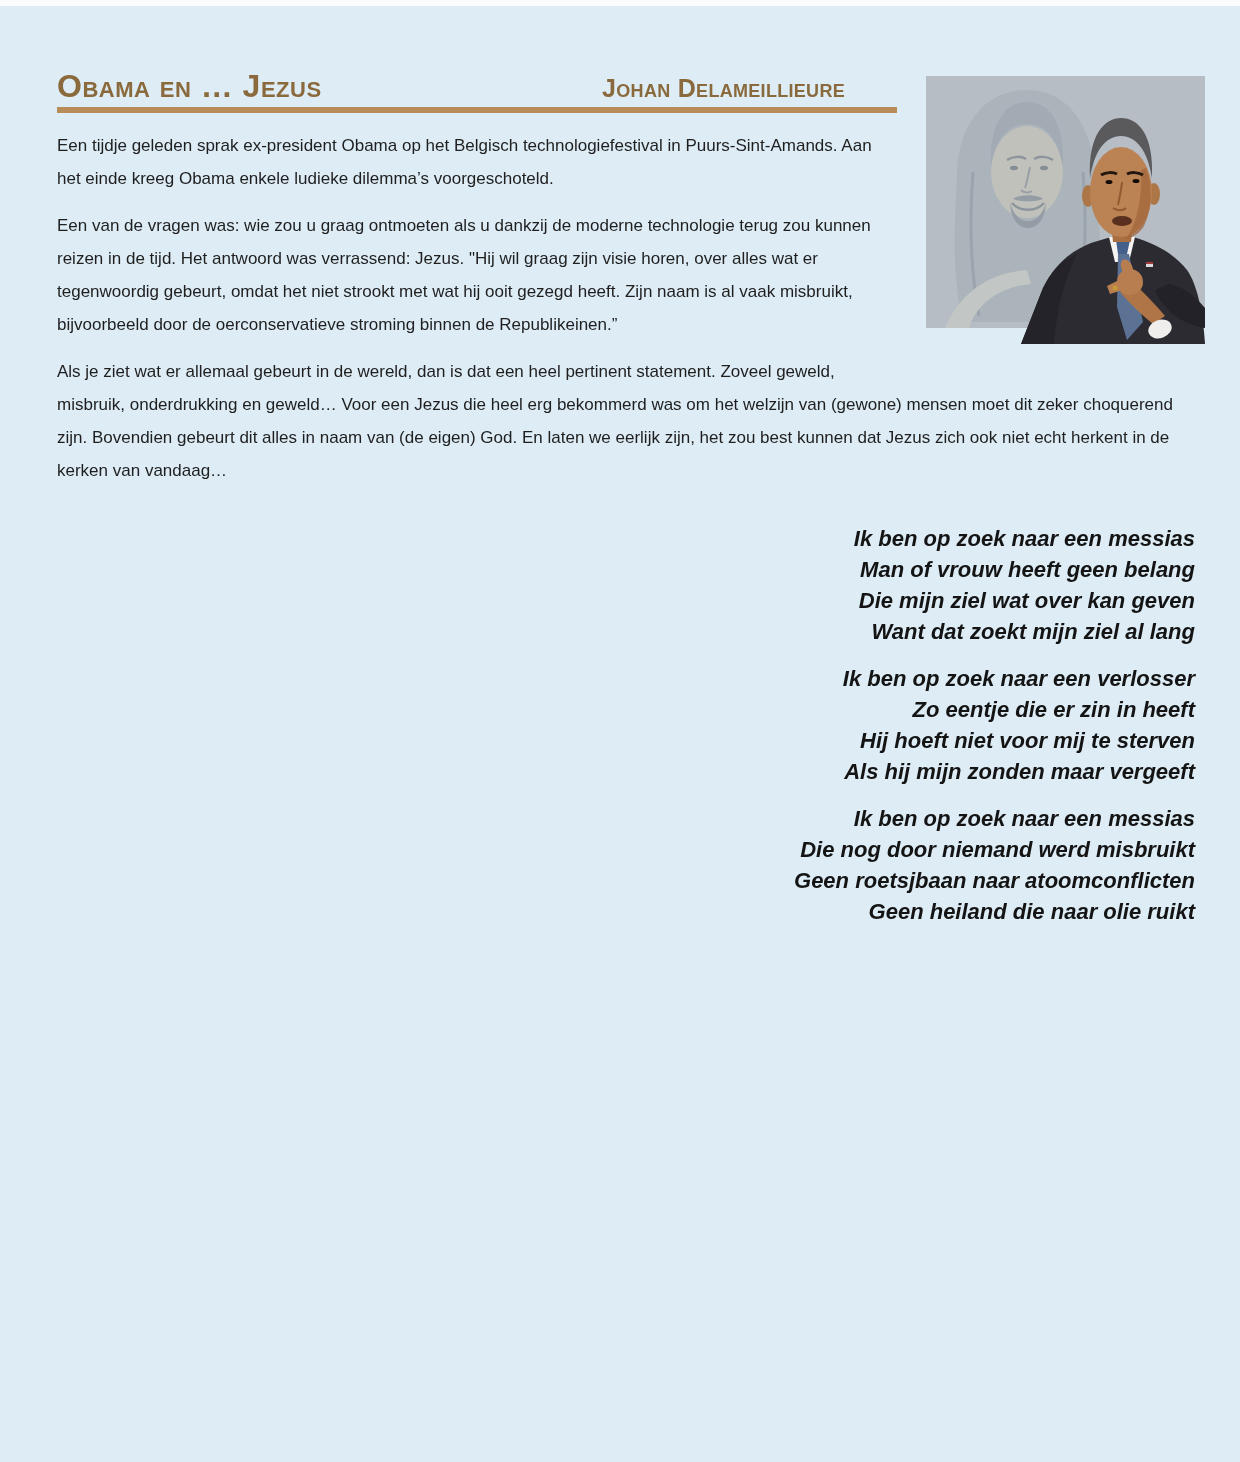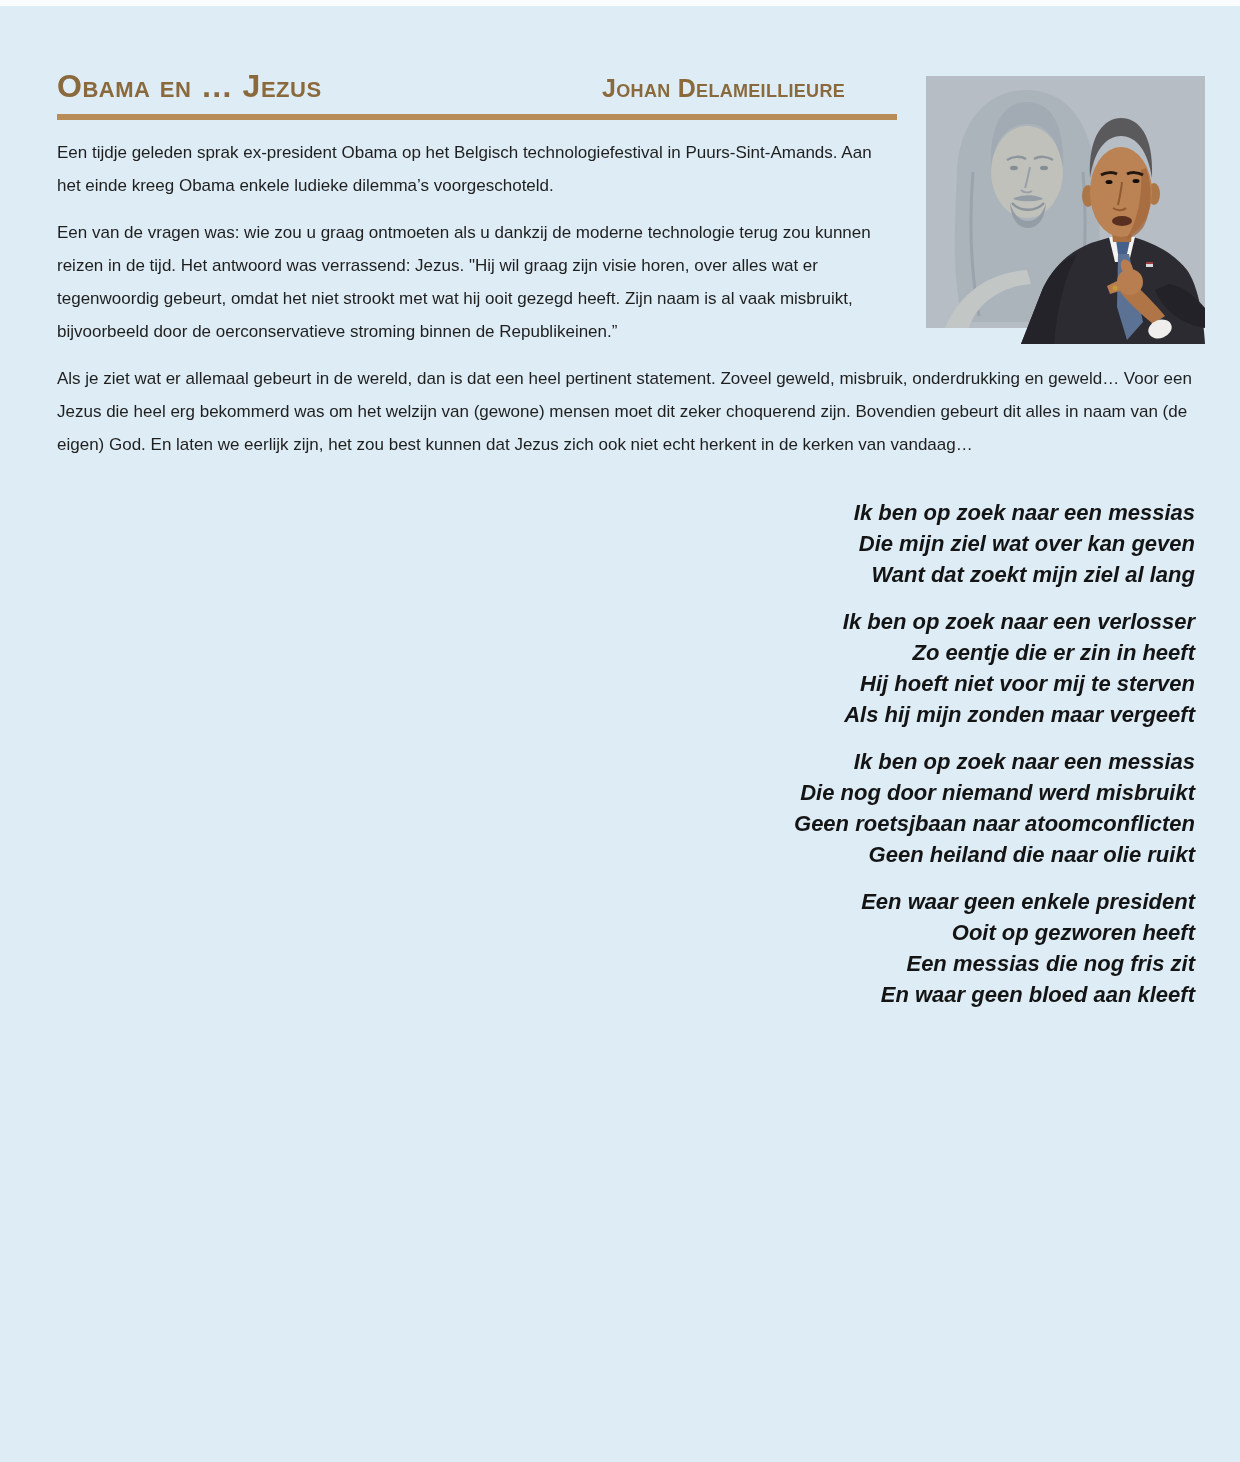--- a/index.html
+++ b/index.html
@@ -11,21 +11,21 @@
   
   .float-illustration{
     float:right;width:290px;height:272px;
     margin:4px -10px 12px 18px;
   }
   .float-illustration svg{display:block;width:290px;height:272px;}
 
   
   .doc-header{
     display:flex;justify-content:space-between;align-items:baseline;
-    border-bottom:6px solid #b88c58;padding-bottom:10px;margin-bottom:16px;
+    border-bottom:6px solid #b88c58;padding-bottom:3px;margin-bottom:16px;
   }
   .doc-title{
     margin:0;font-variant:small-caps;font-weight:600;letter-spacing:.5px;
     font-size:32px;line-height:36px;color:#8a6a3c;
   }
   .doc-author{
     font-variant:small-caps;font-weight:600;letter-spacing:.3px;
     font-size:25px;color:#8a6a3c;padding-right:52px;white-space:nowrap;
   }
 
@@ -107,36 +107,31 @@
 
   <div class="body-text">
     <p>Een tijdje geleden sprak ex-president Obama op het Belgisch technologiefestival in Puurs-Sint-Amands. Aan het einde kreeg Obama enkele ludieke dilemma’s voorgeschoteld.</p>
     <p>Een van de vragen was: wie zou u graag ontmoeten als u dankzij de moderne technologie terug zou kunnen reizen in de tijd. Het antwoord was verrassend: Jezus. "Hij wil graag zijn visie horen, over alles wat er tegenwoordig gebeurt, omdat het niet strookt met wat hij ooit gezegd heeft. Zijn naam is al vaak misbruikt, bijvoorbeeld door de oerconservatieve stroming binnen de Republikeinen.”</p>
     <p>Als je ziet wat er allemaal gebeurt in de wereld, dan is dat een heel pertinent statement. Zoveel geweld, misbruik, onderdrukking en geweld… Voor een Jezus die heel erg bekommerd was om het welzijn van (gewone) mensen moet dit zeker choquerend zijn. Bovendien gebeurt dit alles in naam van (de eigen) God. En laten we eerlijk zijn, het zou best kunnen dat Jezus zich ook niet echt herkent in de kerken van vandaag…</p>
   </div>
 
   <div class="poem">
     <div class="stanza">
       <div class="poem-line">Ik ben op zoek naar een messias</div>
+      <div class="poem-line">Man of vrouw heeft geen belang</div>
       <div class="poem-line">Die mijn ziel wat over kan geven</div>
       <div class="poem-line">Want dat zoekt mijn ziel al lang</div>
     </div>
     <div class="stanza">
       <div class="poem-line">Ik ben op zoek naar een verlosser</div>
       <div class="poem-line">Zo eentje die er zin in heeft</div>
       <div class="poem-line">Hij hoeft niet voor mij te sterven</div>
       <div class="poem-line">Als hij mijn zonden maar vergeeft</div>
     </div>
     <div class="stanza">
       <div class="poem-line">Ik ben op zoek naar een messias</div>
       <div class="poem-line">Die nog door niemand werd misbruikt</div>
       <div class="poem-line">Geen roetsjbaan naar atoomconflicten</div>
       <div class="poem-line">Geen heiland die naar olie ruikt</div>
     </div>
-    <div class="stanza">
-      <div class="poem-line">Een waar geen enkele president</div>
-      <div class="poem-line">Ooit op gezworen heeft</div>
-      <div class="poem-line">Een messias die nog fris zit</div>
-      <div class="poem-line">En waar geen bloed aan kleeft</div>
-    </div>
   </div>
 
 </div>
 
 </body></html>

